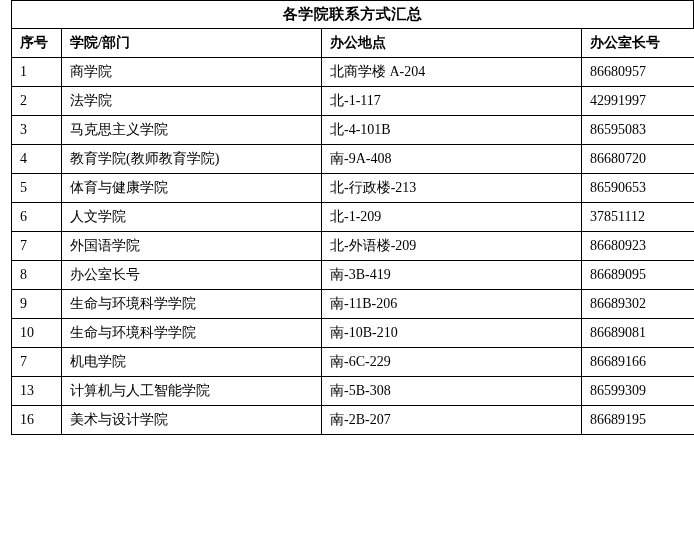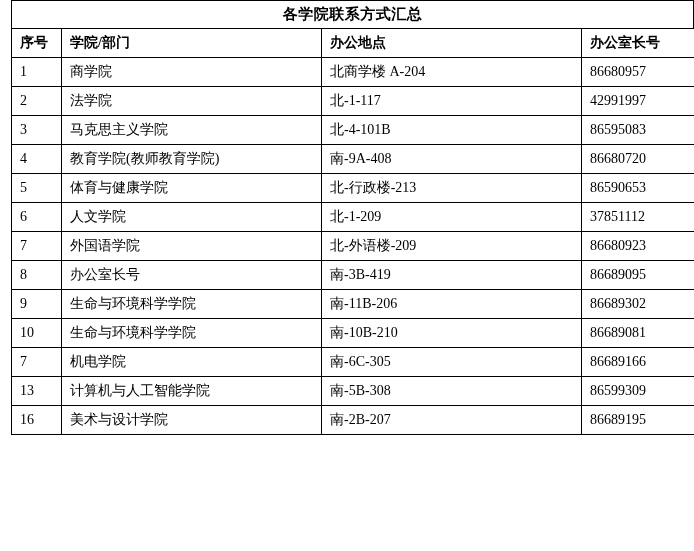--- a/index.html
+++ b/index.html
@@ -153,21 +153,21 @@
       </tr>
       <tr>
         <td class="idx num">10</td>
         <td class="cjk">生命与环境科学学院</td>
         <td class="cjk">南-10B-210</td>
         <td class="num">86689081</td>
       </tr>
       <tr>
         <td class="idx num">7</td>
         <td class="cjk">机电学院</td>
-        <td class="cjk">南-6C-305</td>
+        <td class="cjk">南-6C-229</td>
         <td class="num">86689166</td>
       </tr>
       <tr>
         <td class="idx num">13</td>
         <td class="cjk">计算机与人工智能学院</td>
         <td class="cjk">南-5B-308</td>
         <td class="num">86599309</td>
       </tr>
       <tr>
         <td class="idx num">16</td>

